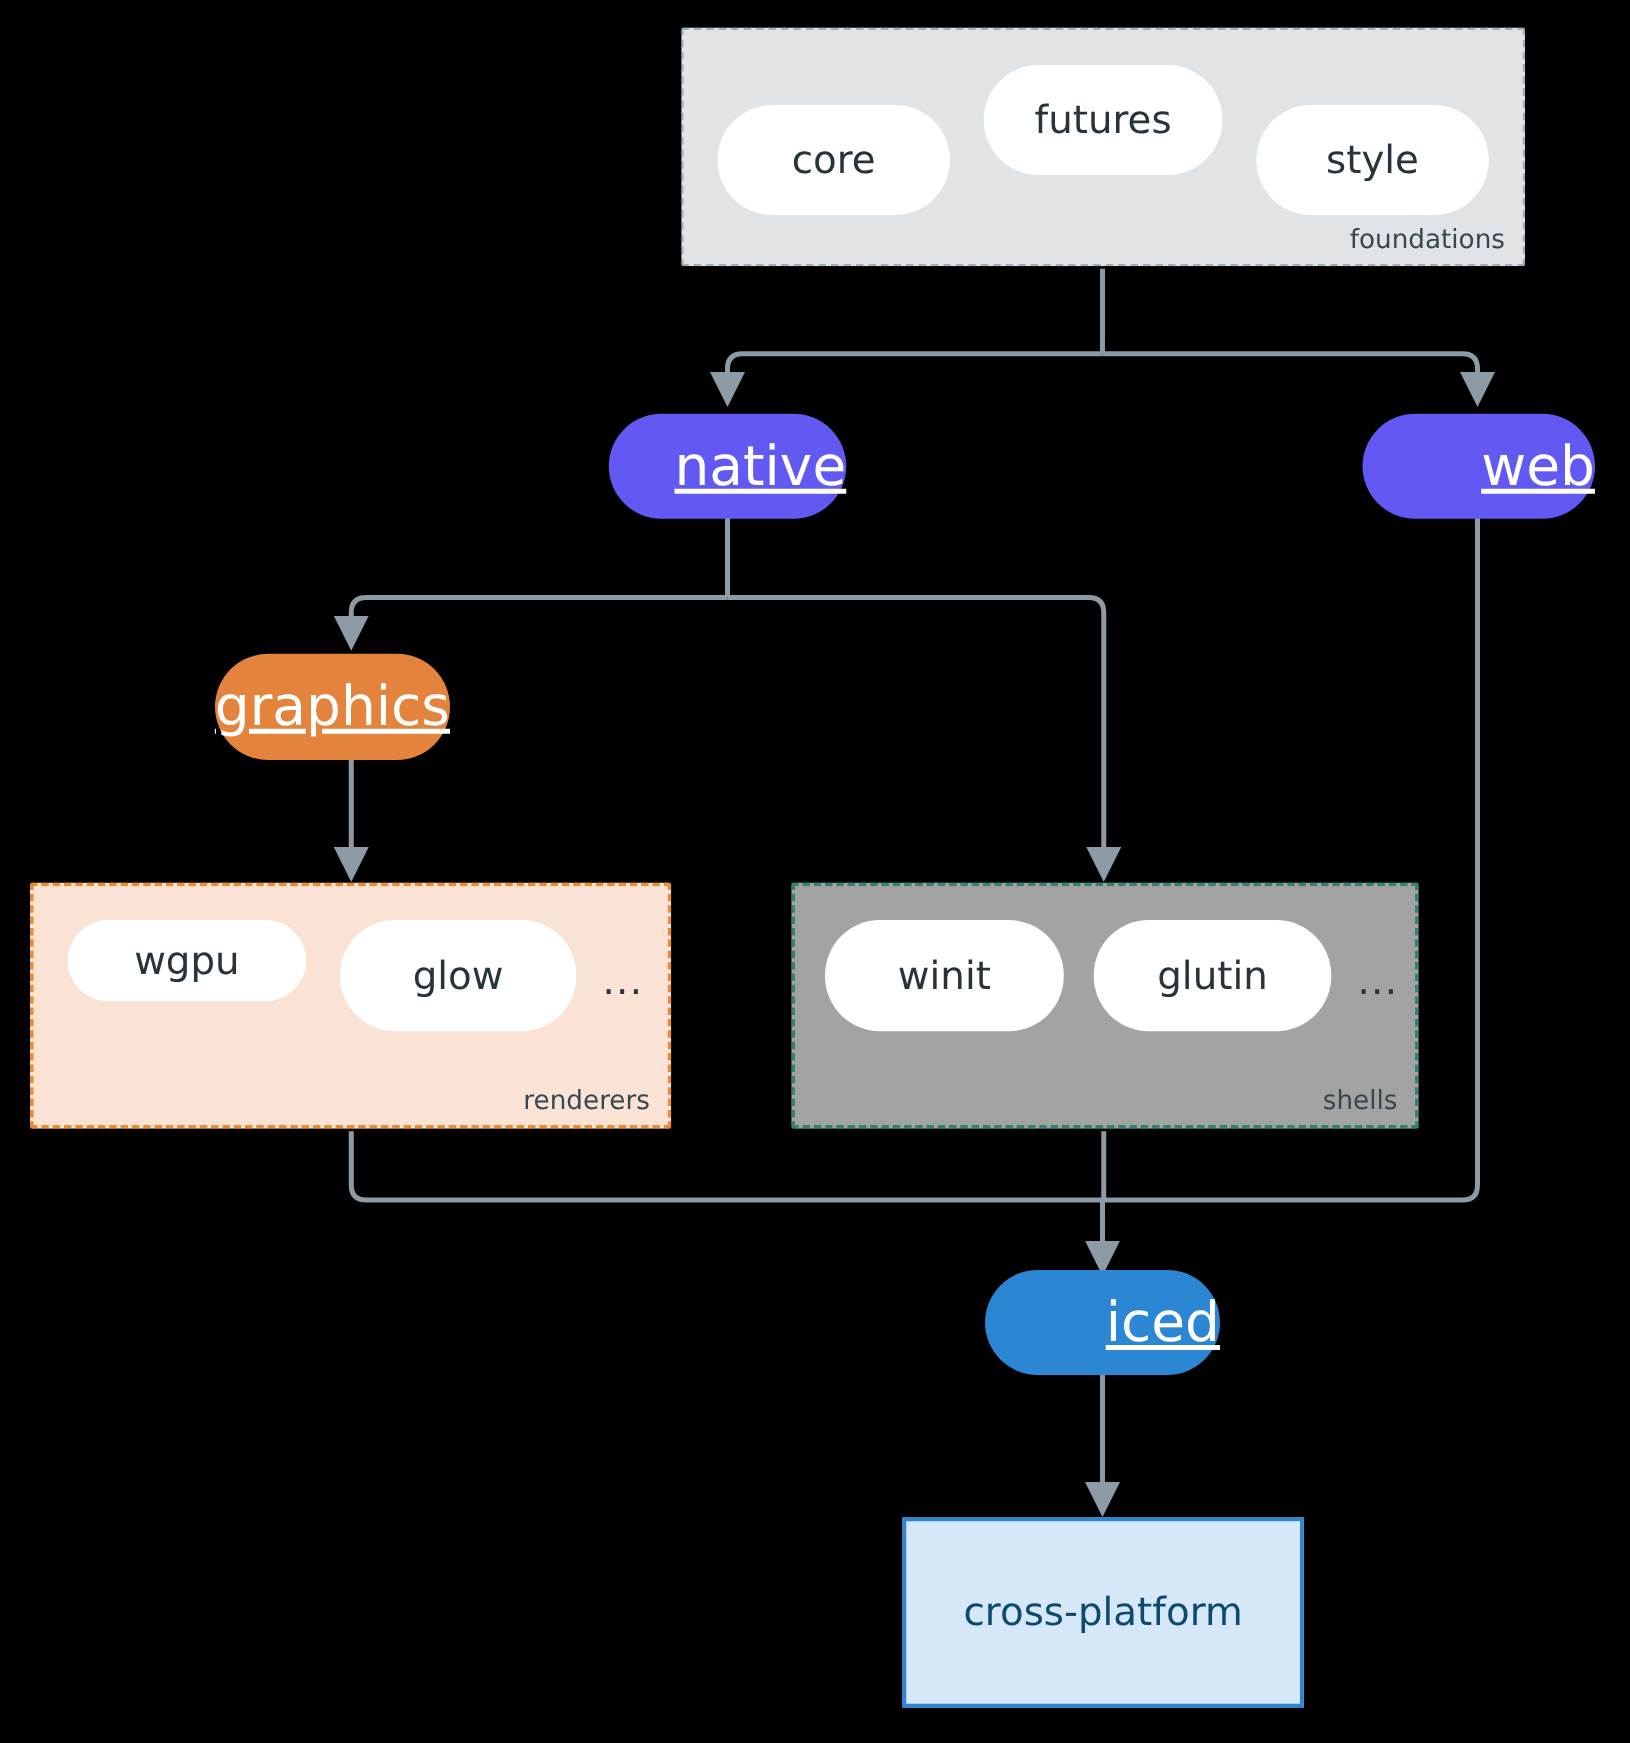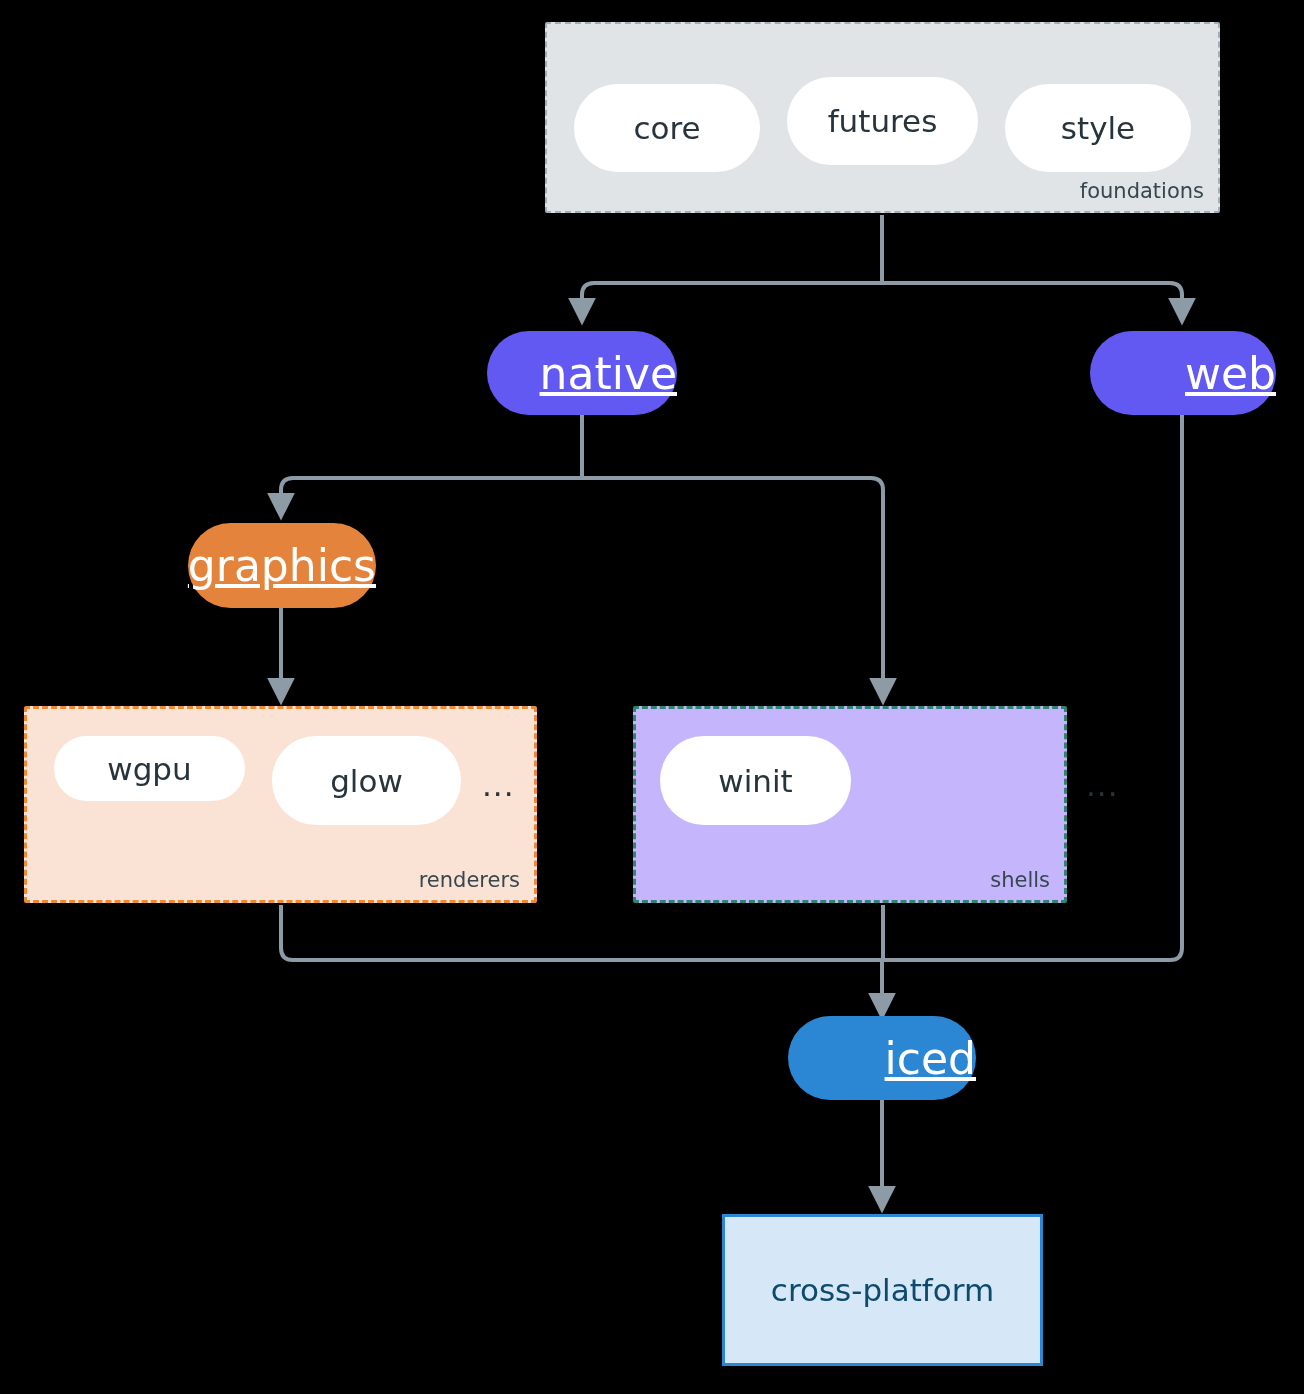--- a/index.html
+++ b/index.html
@@ -77,23 +77,23 @@
     height: 197px;
     background: #FAE3D4;
     border: 3px dashed #ED8B33;
     border-radius: 2px;
   }
 
   
   #shells-box {
     left: 633px;
     top: 706px;
-    width: 434px;
+    width: 502px;
     height: 197px;
-    background: #c4b5fd;
+    background: #a3a3a3;
     border: 3px dashed #2F8571;
     border-radius: 2px;
   }
 
   .pill {
     position: absolute;
     box-sizing: border-box;
     display: flex;
     align-items: center;
     justify-content: flex-end;
@@ -154,56 +154,59 @@
       <path d="M 882 960 L 882 1015" marker-end="url(#arrow)"></path>
 
       <path d="M 882 1100 L 882 1208" marker-end="url(#arrow)"></path>
     </g>
   </svg>
 
   <div class="group-box" id="foundations-box">
     <div class="chip" style="left:27px; top:28px; width:186px; height:88px;margin-top:32px;">
       <span>core</span>
     </div>
-    <div class="chip" style="left:240px; top:28px; width:191px; height:88px;margin-top:25px;">
+    <div class="chip" style="left:240px; top:28px; width:191px; height:88px;">
       <span>futures</span>
     </div>
     <div class="chip" style="left:458px; top:28px; width:186px; height:88px;margin-top:32px;">
       <span>style</span>
     </div>
     <div class="group-label">foundations</div>
   </div>
 
   <div class="pill purple" style="left:487px; top:331px; width:190px; height:84px;">
     <span>native</span>
   </div>
 
   <div class="pill purple" style="left:1090px; top:331px; width:186px; height:84px;">
     <span>web</span>
   </div>
 
-  <div class="pill orange" style="left:188px; top:523px; width:188px; height:85px;">
+  <div class="pill orange" style="left:172px; top:523px; width:188px; height:85px;">
     <span>graphics</span>
   </div>
 
   <div class="group-box" id="renderers-box">
     <div class="chip" style="left:27px; top:27px; width:191px; height:65px;">
       <span>wgpu</span>
     </div>
     <div class="chip" style="left:245px; top:27px; width:189px; height:89px;">
       <span>glow</span>
     </div>
     <div class="ellipsis" style="left:455px; top:58px;">...</div>
     <div class="group-label">renderers</div>
   </div>
 
   <div class="group-box" id="shells-box">
     <div class="chip" style="left:24px; top:27px; width:191px; height:89px;">
       <span>winit</span>
     </div>
+    <div class="chip" style="left:239px; top:27px; width:190px; height:89px;">
+      <span>glutin</span>
+    </div>
     <div class="ellipsis" style="left:450px; top:58px;">...</div>
     <div class="group-label">shells</div>
   </div>
 
   <div class="pill blue" style="left:788px; top:1016px; width:188px; height:84px;">
     <span>iced</span>
   </div>
 
   <div id="app-box">
     <span>cross-platform</span>

